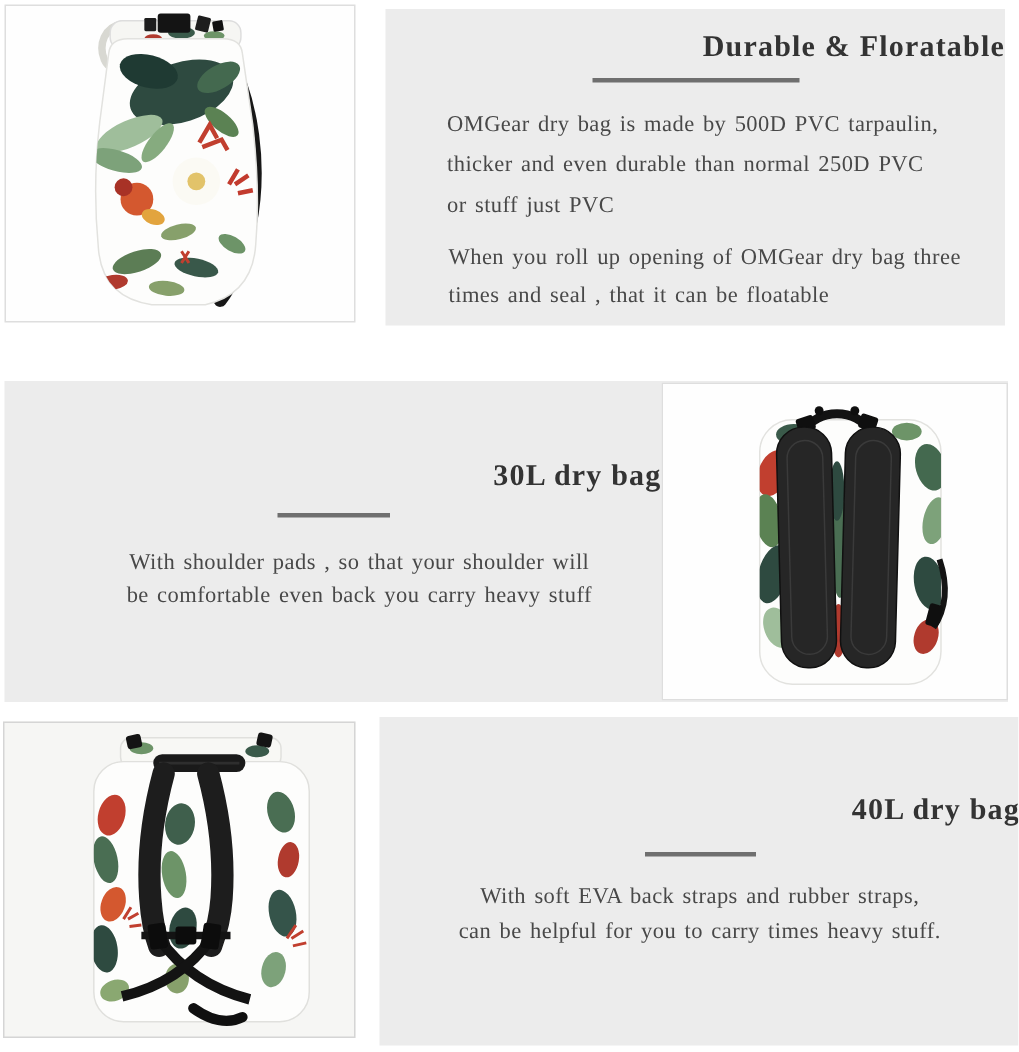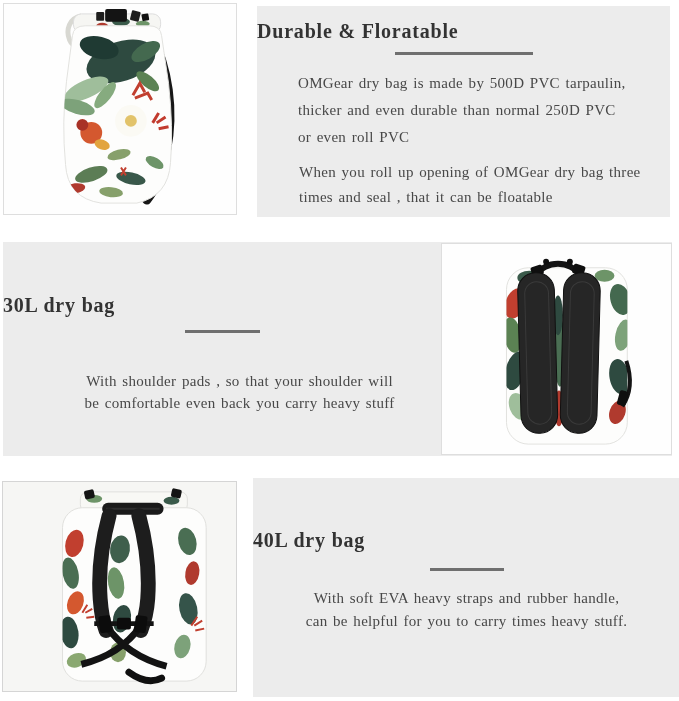--- a/index.html
+++ b/index.html
@@ -9,40 +9,40 @@
     overflow:hidden;
   }
   .panel{position:absolute;background:#ececec;}
   .photo{
     position:absolute;margin:0;background:#fefefe;
     border:1px solid #dedede;box-sizing:border-box;overflow:hidden;
   }
   .photo svg{width:100%;height:100%;display:block;}
   h2.sec-title{
     margin:0;font-size:20px;line-height:24px;font-weight:bold;color:#333333;
-    letter-spacing:.8px;text-align:left;
+    letter-spacing:.8px;text-align:right;
   }
   .divider{height:3px;background:#6f6f6f;margin:0 auto;}
   .para{font-size:15px;letter-spacing:.3px;word-spacing:1.5px;color:#484848;}
   .line{white-space:nowrap;}
 
   
   .photo-a{left:3px;top:3px;width:234px;height:212px;}
   .panel-a{left:257px;top:6px;width:413px;height:211px;}
   .panel-a h2{padding-top:13px;}
   .panel-a .divider{width:138px;margin-top:9px;}
   .para-a1{margin:15px 17px 0 41px;line-height:27px;}
   .para-a2{margin:9px 16px 0 42px;line-height:25px;}
 
   
-  .band-mid{position:absolute;left:3px;top:242px;width:669px;height:214px;background:#ececec;}
+  .band-mid{position:absolute;left:3px;top:254px;width:669px;height:214px;background:#ececec;}
   .mid-text{position:absolute;left:0;top:0;width:438px;text-align:center;}
   .mid-text h2{padding-top:51px;}
   .mid-text .divider{width:75px;margin-top:13px;}
-  .mid-text .para{margin-top:37px;line-height:22px;padding-left:35px;}
+  .mid-text .para{margin-top:19px;line-height:22px;padding-left:35px;}
   .photo-b{left:438px;top:1px;width:231px;height:212px;}
 
   
   .photo-c{left:2px;top:481px;width:235px;height:211px;background:#f6f6f4;border-color:#d5d5d5;}
   .panel-b{left:253px;top:478px;width:427px;height:219px;text-align:center;}
   .panel-b h2{padding-top:50px;}
   .panel-b .divider{width:74px;margin-top:16px;}
   .panel-b .para{margin-top:16px;line-height:23px;}
 </style>
 </head>
@@ -100,21 +100,21 @@
         </g>
       </svg>
     </figure>
 
     <div class="panel panel-a">
       <h2 class="sec-title">Durable &amp; Floratable</h2>
       <div class="divider"></div>
       <div class="para para-a1">
         <div class="line">OMGear dry bag is made by 500D PVC tarpaulin,</div>
         <div class="line">thicker and even durable than normal 250D PVC</div>
-        <div class="line">or even roll PVC</div>
+        <div class="line">or stuff just PVC</div>
       </div>
       <div class="para para-a2">
         <div class="line">When you roll up opening of OMGear dry bag three</div>
         <div class="line">times and seal , that it can be floatable</div>
       </div>
     </div>
   </section>
 
   <section class="band-mid">
 
@@ -221,19 +221,19 @@
         <rect x="115" y="137" width="14" height="12" rx="2" fill="#0c0c0c"></rect>
 
         <path d="M127,192 C138,200 150,203 160,198" fill="none" stroke="#101010" stroke-width="7" stroke-linecap="round"></path>
       </svg>
     </figure>
 
     <div class="panel panel-b">
       <h2 class="sec-title">40L dry bag</h2>
       <div class="divider"></div>
       <div class="para">
-        <div class="line">With soft EVA heavy straps and rubber handle,</div>
+        <div class="line">With soft EVA back straps and rubber straps,</div>
         <div class="line">can be helpful for you to carry times heavy stuff.</div>
       </div>
     </div>
   </section>
 
 </div>
 
 </body></html>

